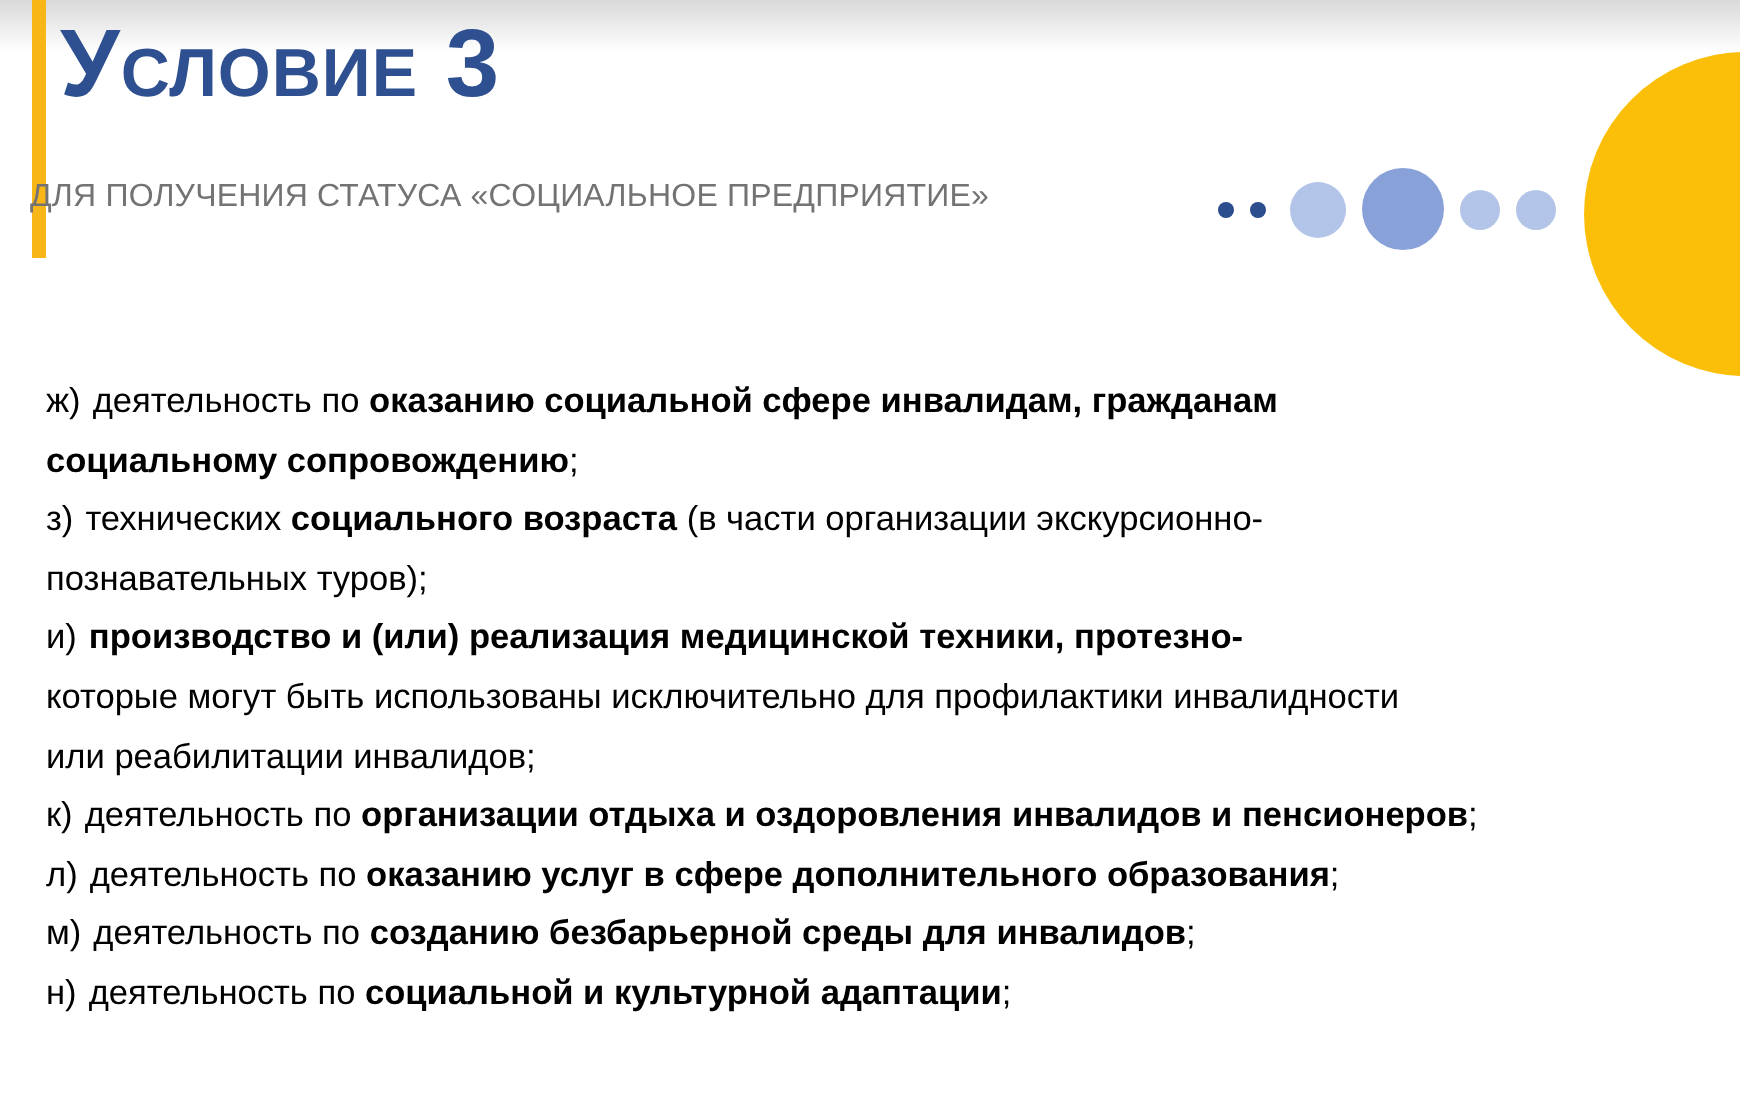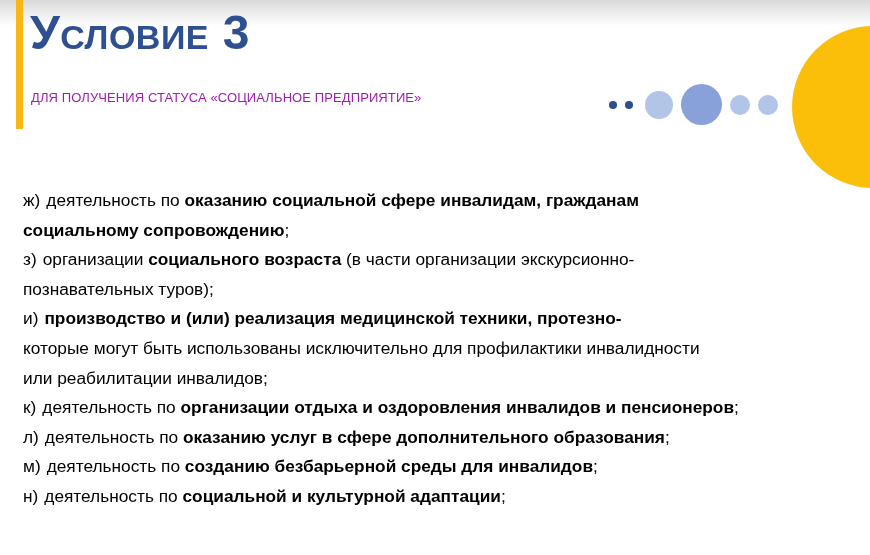--- a/index.html
+++ b/index.html
@@ -57,23 +57,23 @@
     color: #2e4f90;
     font-size: 48px;
     font-weight: bold;
     font-variant: small-caps;
     letter-spacing: 0.5px;
     line-height: 1.05;
     white-space: nowrap;
   }
   .subtitle {
     position: absolute;
-    left: 31px; top: 90px;
-    color: #a21caf;
-    font-size: 13px;
+    left: 15px; top: 90px;
+    color: #737373;
+    font-size: 16px;
     font-weight: normal;
     letter-spacing: 0.1px;
     white-space: nowrap;
   }
 
   
   .body-block {
     position: absolute;
     left: 23px; top: 186px;
     width: 830px;
@@ -105,21 +105,21 @@
   <div class="dot dot-m1"></div>
   <div class="dot dot-l2"></div>
   <div class="dot dot-l3"></div>
 
   <div class="title">Условие 3</div>
   <div class="subtitle">ДЛЯ ПОЛУЧЕНИЯ СТАТУСА «СОЦИАЛЬНОЕ ПРЕДПРИЯТИЕ»</div>
 
   <div class="body-block" id="body-block">
       <div class="body-line"><span class="marker">ж)</span><span class="sp"></span><span>деятельность по </span><b>оказанию социальной сфере инвалидам, гражданам</b></div>
       <div class="body-line"><b>социальному сопровождению</b><span>;</span></div>
-      <div class="body-line"><span class="marker">з)</span><span class="sp"></span><span>организации </span><b>социального возраста</b><span> (в части организации экскурсионно-</span></div>
+      <div class="body-line"><span class="marker">з)</span><span class="sp"></span><span>технических </span><b>социального возраста</b><span> (в части организации экскурсионно-</span></div>
       <div class="body-line"><span>познавательных туров);</span></div>
       <div class="body-line"><span class="marker">и)</span><span class="sp"></span><b>производство и (или) реализация медицинской техники, протезно-</b></div>
       <div class="body-line"><span>которые могут быть использованы исключительно для профилактики инвалидности</span></div>
       <div class="body-line"><span>или реабилитации инвалидов;</span></div>
       <div class="body-line"><span class="marker">к)</span><span class="sp"></span><span>деятельность по </span><b>организации отдыха и оздоровления инвалидов и пенсионеров</b><span>;</span></div>
       <div class="body-line"><span class="marker">л)</span><span class="sp"></span><span>деятельность по </span><b>оказанию услуг в сфере дополнительного образования</b><span>;</span></div>
       <div class="body-line"><span class="marker">м)</span><span class="sp"></span><span>деятельность по </span><b>созданию безбарьерной среды для инвалидов</b><span>;</span></div>
       <div class="body-line"><span class="marker">н)</span><span class="sp"></span><span>деятельность по </span><b>социальной и культурной адаптации</b><span>;</span></div>
     </div>
 

